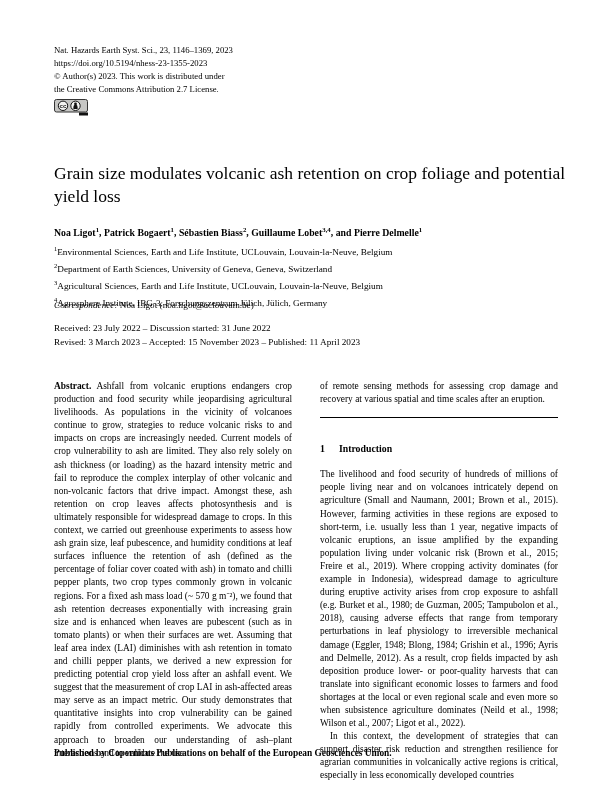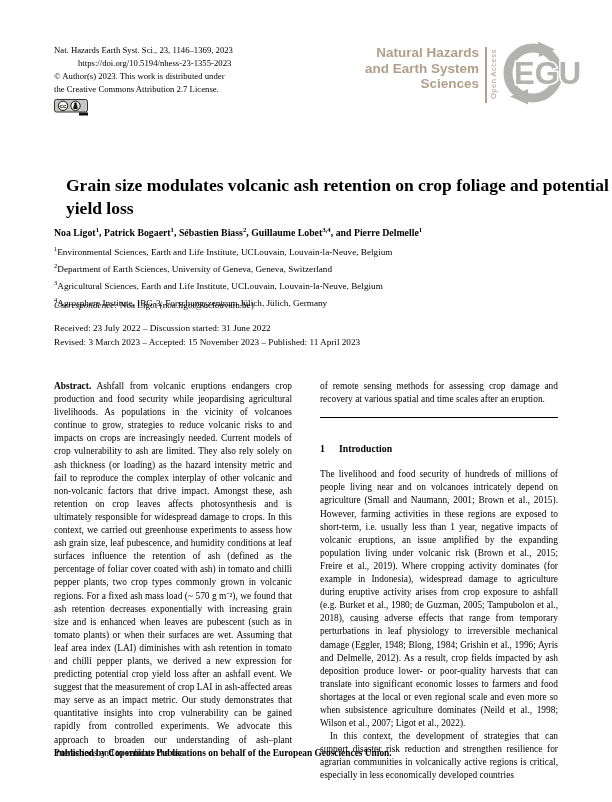--- a/index.html
+++ b/index.html
@@ -1,35 +1,35 @@
 <!DOCTYPE html>
 <html><head>
 <meta charset="utf-8">
 <style>
   html,body{margin:0;padding:0;background:#ffffff;}
   .page{position:relative;width:612px;height:802px;background:#fff;overflow:hidden;
         font-family:"Liberation Serif",serif;color:#000;}
 
   
   .cite-block{position:absolute;top:44px;left:54px;font-size:8.7px;line-height:13px;}
-  .cite-block .doi{color:#000;text-decoration:none;margin-left:24px;}
+  .cite-block .doi{color:#000;text-decoration:none;}
   .cc-badge{margin-top:3px;}
 
   
   .brand{position:absolute;top:40px;right:26px;display:flex;align-items:flex-start;}
   .journal-name{text-align:right;font-family:"Liberation Sans",sans-serif;font-weight:600;
                 font-size:13.5px;line-height:15.5px;color:#b0a089;padding-top:5px;}
   .oa-rule{width:2px;height:56px;background:#b0a089;margin:7px 0 0 6px;}
   .open-access{writing-mode:vertical-rl;transform:rotate(180deg);font-family:"Liberation Sans",sans-serif;
                font-size:7.5px;color:#a8a095;height:60px;margin:4px 1px 0 2px;text-align:center;letter-spacing:.5px;}
   .egu{margin-left:3px;}
 
   
-  .title{position:absolute;top:162px;left:54px;width:546px;margin:12px;
-         font-size:17.5px;line-height:23px;font-weight:bold;}
+  .title{position:absolute;top:162px;left:54px;width:546px;margin:0;
+         font-size:17.5px;line-height:23px;font-weight:normal;}
   .authors{position:absolute;top:226px;left:54px;font-size:9.8px;font-weight:bold;}
   .authors sup{font-size:6.8px;}
   .affils{position:absolute;top:242px;left:54px;font-size:9.2px;line-height:13px;}
   .affils sup{font-size:6.5px;}
   .corr{position:absolute;top:300px;left:54px;font-size:9.2px;}
   .corr .label{font-style:italic;}
   .corr a{color:#000;text-decoration:none;}
   .dates{position:absolute;top:322px;left:54px;font-size:9.2px;line-height:13.5px;}
 
   
@@ -59,35 +59,20 @@
         <circle cx="9" cy="6.8" r="4.7" fill="#f4f4f2" stroke="#111"></circle>
         <text x="9" y="9.1" font-size="6.2" text-anchor="middle" font-weight="bold" font-family="Liberation Sans, sans-serif" fill="#111">cc</text>
         <circle cx="21.5" cy="6.8" r="4.7" fill="#f4f4f2" stroke="#111"></circle>
         <circle cx="21.5" cy="5" r="1.4" fill="#111"></circle>
         <path d="M19.4 9.9 v-2 a2.1 2.1 0 0 1 4.2 0 v2 z" fill="#111"></path>
         <rect x="25" y="13.5" width="9" height="3" fill="#111"></rect>
       </svg>
     </div>
   </div>
 
-  <div class="brand">
-    <div class="journal-name">
-      <div>Natural Hazards</div>
-      <div>and Earth System</div>
-      <div>Sciences</div>
-    </div>
-    <div class="oa-rule"></div>
-    <div class="open-access">Open Access</div>
-    <svg class="egu" width="84" height="66" viewBox="0 0 84 66">
-      <circle cx="31" cy="33" r="25" fill="none" stroke="#b2b2b0" stroke-width="9"></circle>
-      <polygon points="36,1.5 53,9.5 37,17" fill="#b2b2b0"></polygon>
-      <polygon points="26,49 8,56.5 26,64.5" fill="#b2b2b0"></polygon>
-      <text x="12" y="44" font-family="Liberation Sans, sans-serif" font-weight="bold" font-size="31" fill="#b2b2b0" stroke="#ffffff" stroke-width="3" paint-order="stroke">EGU</text>
-    </svg>
-  </div>
 
   <h1 class="title">Grain size modulates volcanic ash retention on crop foliage and potential yield loss</h1>
 
   <div class="authors">
     <span><span></span><span>Noa Ligot</span><sup>1</sup></span><span><span>, </span><span>Patrick Bogaert</span><sup>1</sup></span><span><span>, </span><span>Sébastien Biass</span><sup>2</sup></span><span><span>, </span><span>Guillaume Lobet</span><sup>3,4</sup></span><span><span>, and </span><span>Pierre Delmelle</span><sup>1</sup></span>
   </div>
 
   <div class="affils">
     <div><sup>1</sup><span>Environmental Sciences, Earth and Life Institute, UCLouvain, Louvain-la-Neuve, Belgium</span></div>
     <div><sup>2</sup><span>Department of Earth Sciences, University of Geneva, Geneva, Switzerland</span></div>

